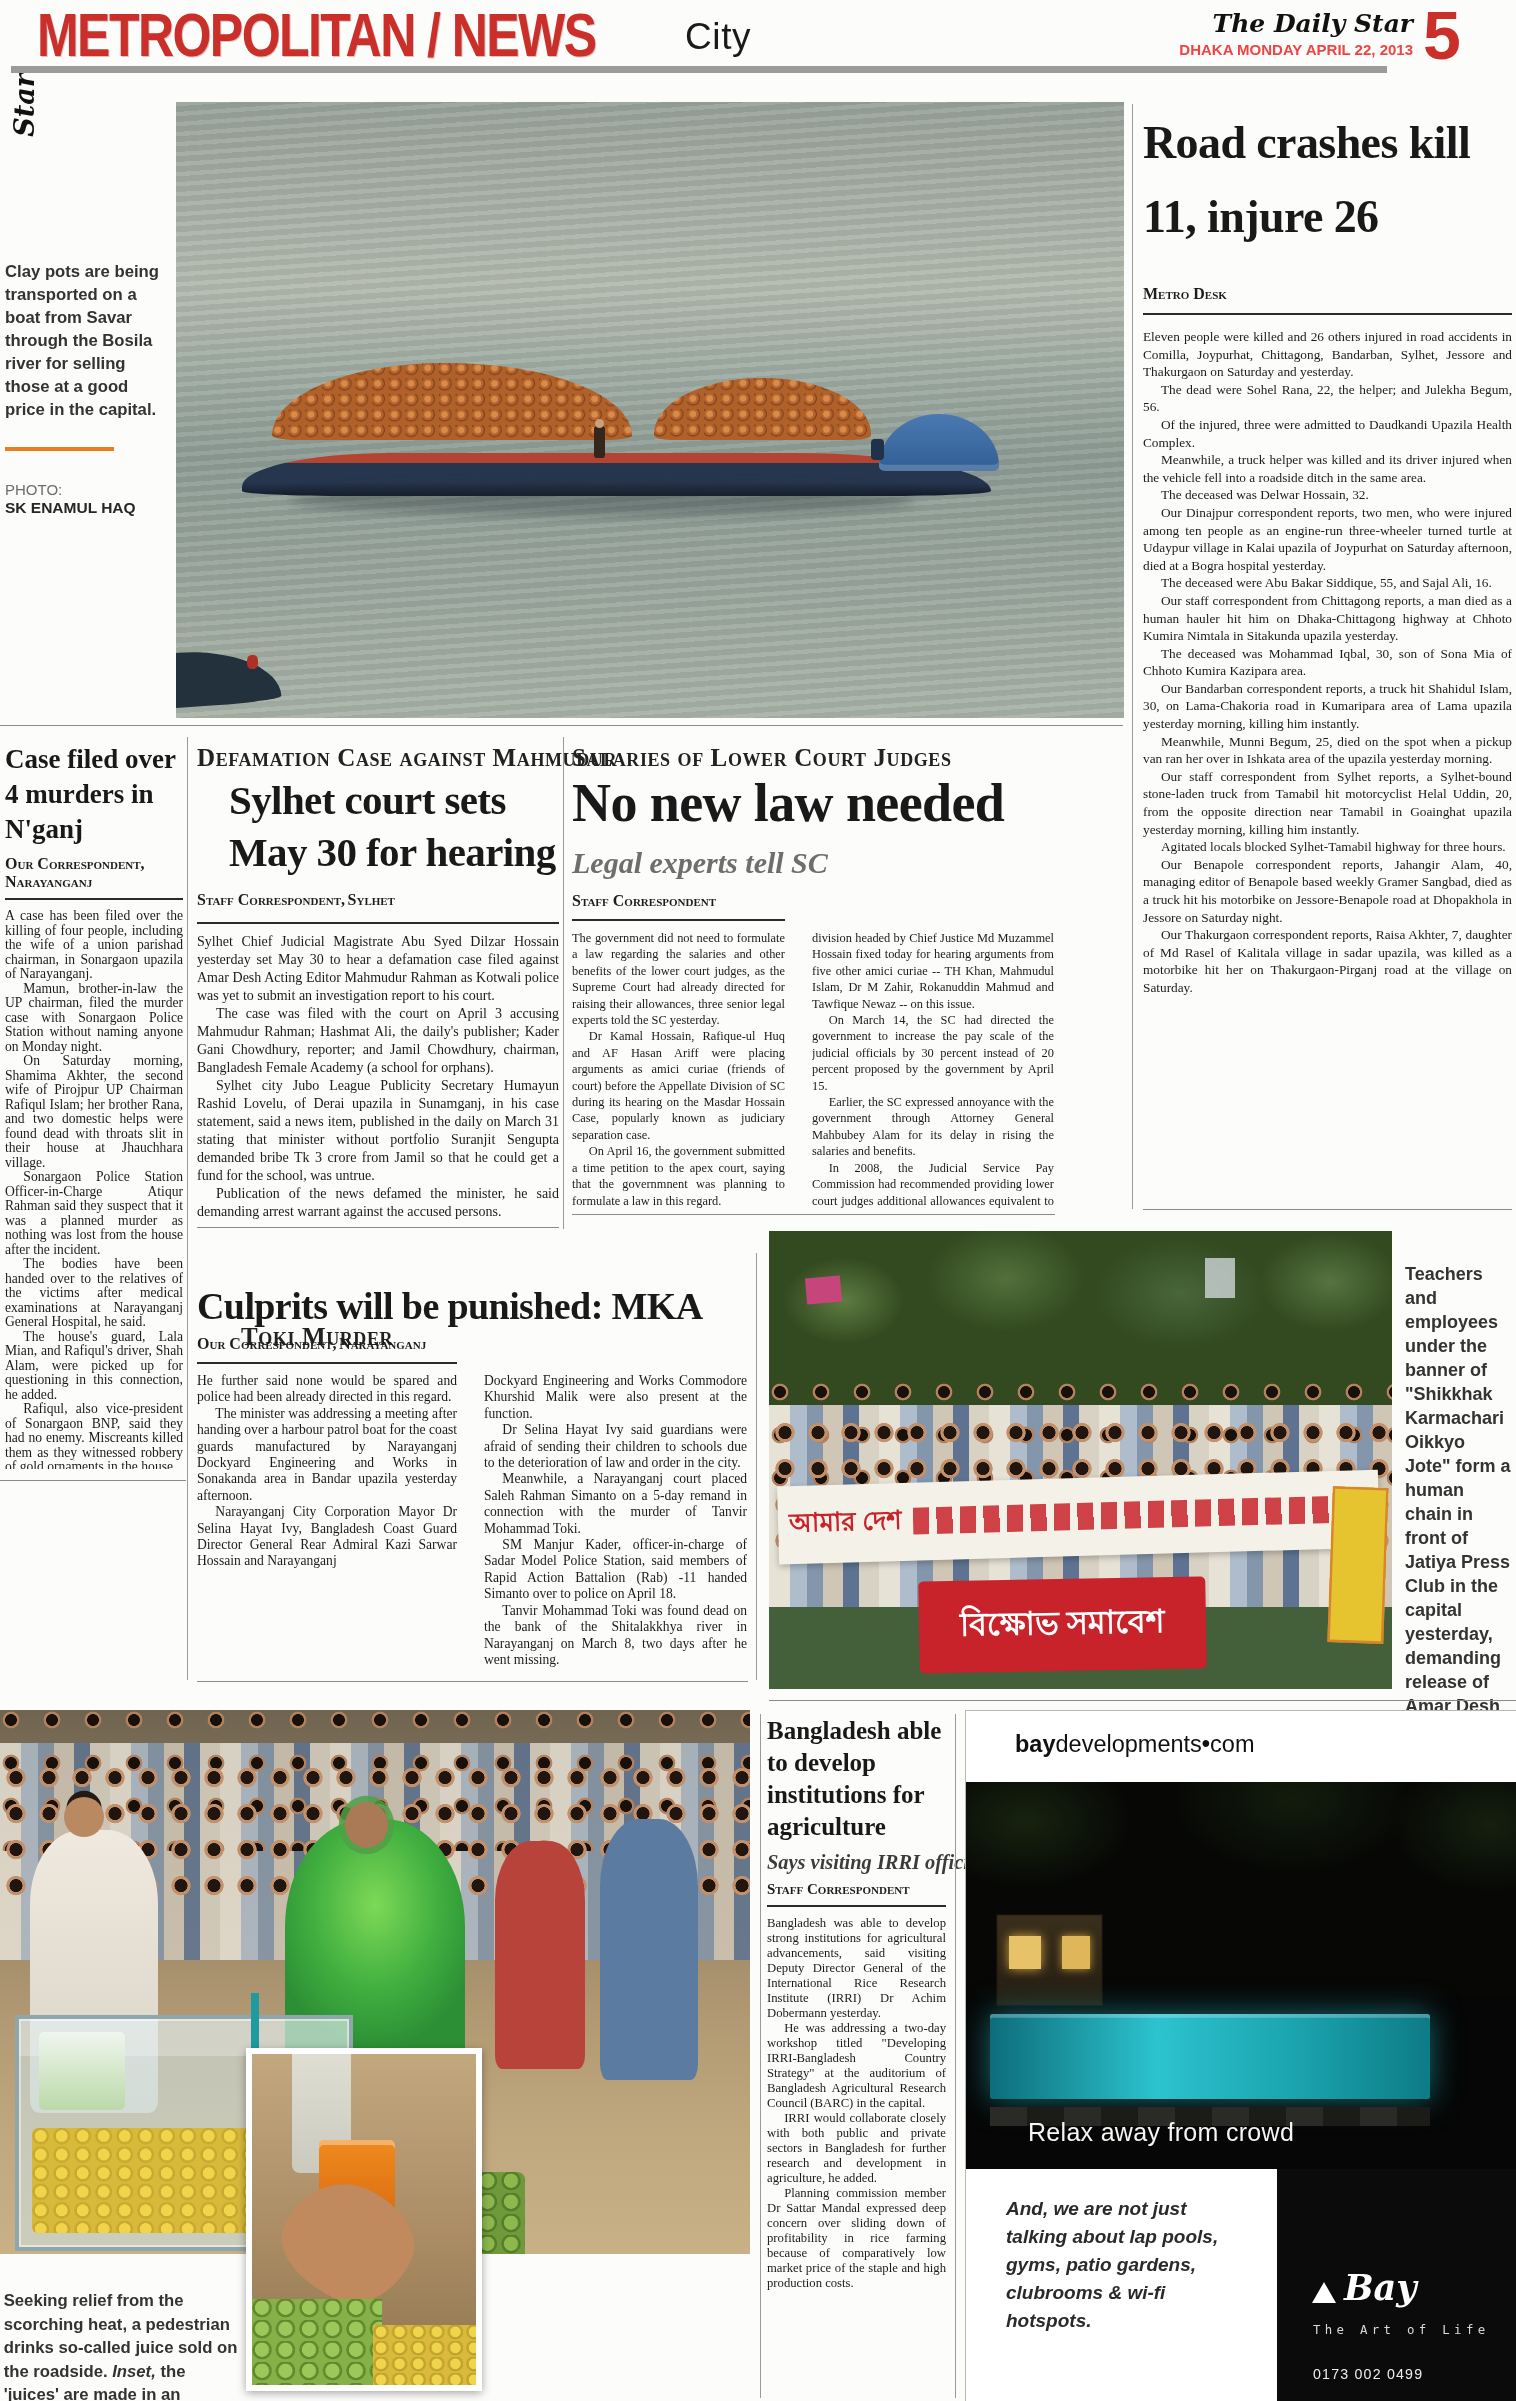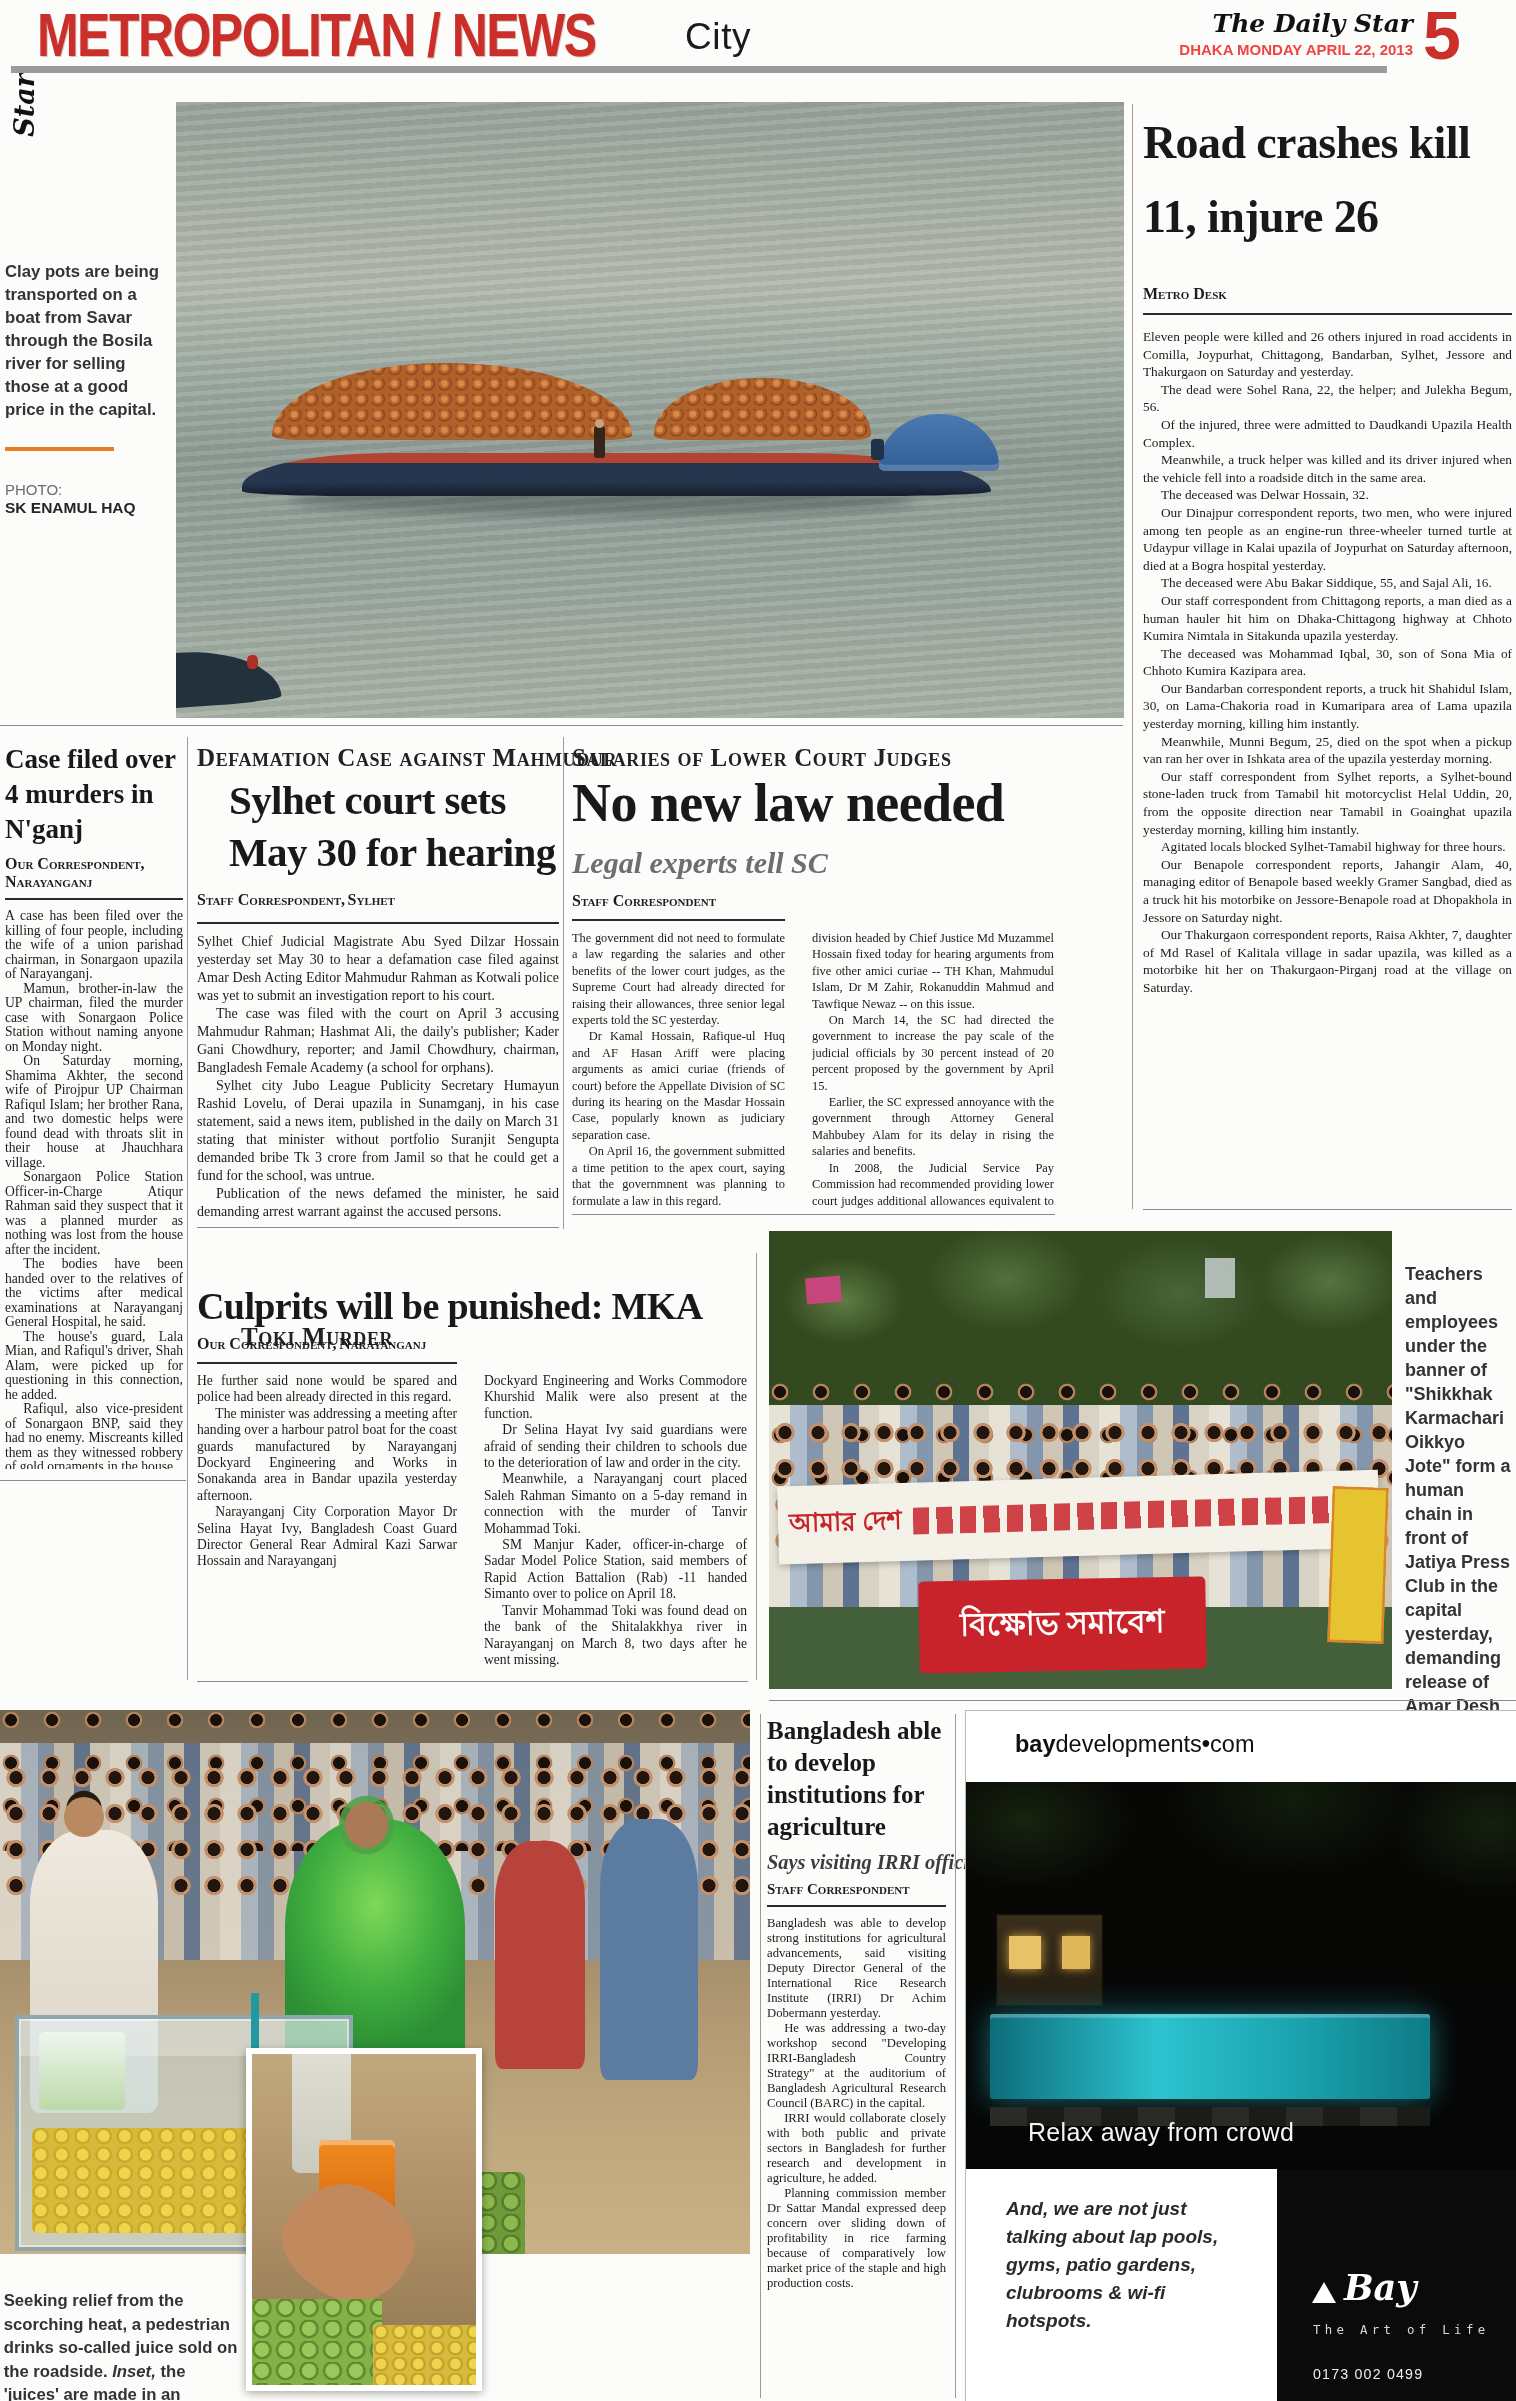--- a/index.html
+++ b/index.html
@@ -247,21 +247,21 @@
     <div class="abs" style="right:0;bottom:0;width:46%;height:18%;background-color:#d9ba3c;background-image:radial-gradient(circle at 8px 6.8px,#efd54e 0 5px,#c2a32c 5.6px 7.4px,rgba(0,0,0,0) 8px);background-size:18.6px 16px;"></div>
   </div>
 
   <div class="abs vrule" style="left:760px;top:1714px;height:684px;"></div>
   <div class="abs headline" style="left:767px;top:1715px;width:186px;font-size:25px;line-height:32px;letter-spacing:0;">Bangladesh able to develop institutions for agriculture</div>
   <div class="abs subhead" style="left:767px;top:1851px;font-size:20.4px;color:#3c3c3c;">Says visiting IRRI official</div>
   <div class="abs byline" style="left:767px;top:1881px;font-size:15px;">Staff Correspondent</div>
   <div class="abs byline-rule" style="left:767px;top:1905px;width:179px;"></div>
   <div class="abs body-col" style="left:767px;top:1916px;width:179px;height:481px;font-size:12.7px;line-height:15px;">
       <p>Bangladesh was able to develop strong institutions for agricultural advancements, said visiting Deputy Director General of the International Rice Research Institute (IRRI) Dr Achim Dobermann yesterday.</p>
-      <p>He was addressing a two-day workshop second "Developing IRRI-Bangladesh Country Strategy" at the auditorium of Bangladesh Agricultural Research Council (BARC) in the capital.</p>
+      <p>He was addressing a two-day workshop titled "Developing IRRI-Bangladesh Country Strategy" at the auditorium of Bangladesh Agricultural Research Council (BARC) in the capital.</p>
       <p>IRRI would collaborate closely with both public and private sectors in Bangladesh for further research and development in agriculture, he added.</p>
       <p>Planning commission member Dr Sattar Mandal expressed deep concern over sliding down of profitability in rice farming because of comparatively low market price of the staple and high production costs.</p>
     </div>
   <div class="abs vrule" style="left:955px;top:1714px;height:684px;"></div>
 
   <div class="abs" style="left:965px;top:1710px;width:552px;height:691px;border:0.6px solid #b8b8b4;background:#fff;">
 
     <div class="abs ad-url" style="left:49px;top:20px;">
       <span style="font-weight:700;">bay</span><span>developments</span><span style="font-weight:700;">•</span><span>com</span>
     </div>

